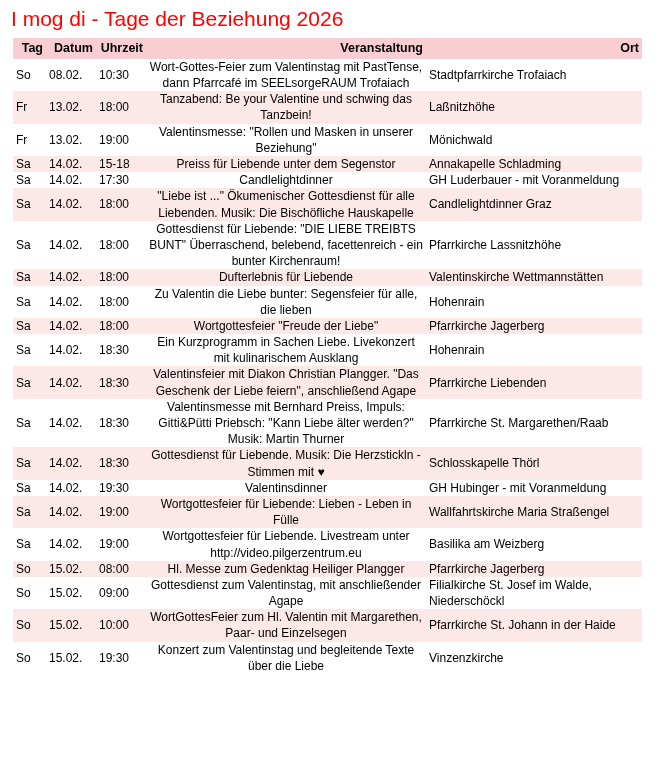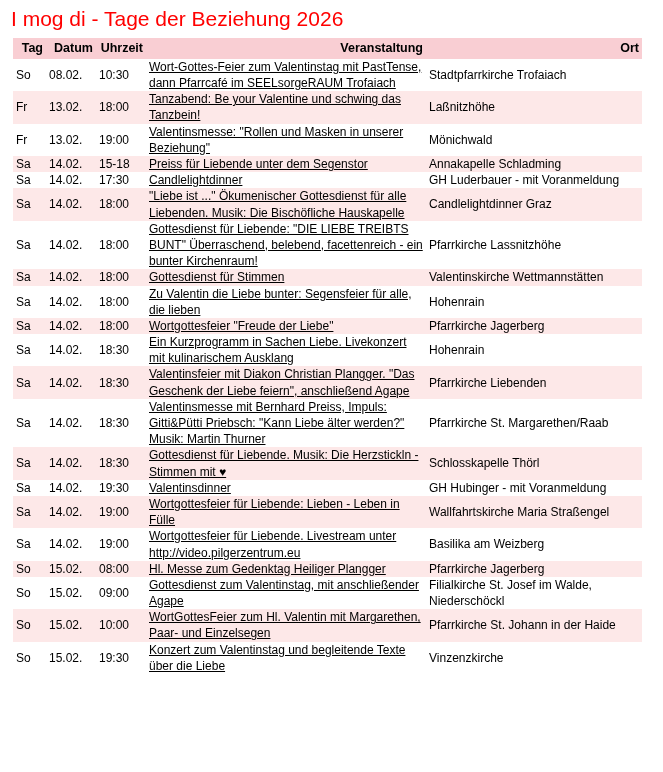--- a/index.html
+++ b/index.html
@@ -46,21 +46,21 @@
     padding:2px 3px;
     white-space:nowrap;
   }
   thead th.center{text-align:right;}
   tbody td{
     padding:0 3px;
     vertical-align:middle;
   }
   tbody tr:nth-child(even){background:var(--row-alt-bg);}
   td.cell-tag,td.cell-datum,td.cell-uhrzeit{white-space:nowrap;}
-  td.cell-veranstaltung{text-decoration:underline;}
+  td.cell-veranstaltung{text-align:center;}
   td.cell-ort{text-align:left;}
 </style>
 </head>
 <body>
 
 <h1 class="page-title">I mog di - Tage der Beziehung 2026</h1>
 
 <table class="events">
   <colgroup>
     <col class="c-tag">
@@ -125,21 +125,21 @@
     <td class="cell-tag">Sa</td>
     <td class="cell-datum">14.02.</td>
     <td class="cell-uhrzeit">18:00</td>
     <td class="cell-veranstaltung">Gottesdienst für Liebende: "DIE LIEBE TREIBTS BUNT" Überraschend, belebend, facettenreich - ein bunter Kirchenraum!</td>
     <td class="cell-ort">Pfarrkirche Lassnitzhöhe</td>
   </tr>
       <tr>
     <td class="cell-tag">Sa</td>
     <td class="cell-datum">14.02.</td>
     <td class="cell-uhrzeit">18:00</td>
-    <td class="cell-veranstaltung">Gottesdienst für Stimmen</td>
+    <td class="cell-veranstaltung">Dufterlebnis für Liebende</td>
     <td class="cell-ort">Valentinskirche Wettmannstätten</td>
   </tr>
       <tr>
     <td class="cell-tag">Sa</td>
     <td class="cell-datum">14.02.</td>
     <td class="cell-uhrzeit">18:00</td>
     <td class="cell-veranstaltung">Zu Valentin die Liebe bunter: Segensfeier für alle, die lieben</td>
     <td class="cell-ort">Hohenrain</td>
   </tr>
       <tr>

